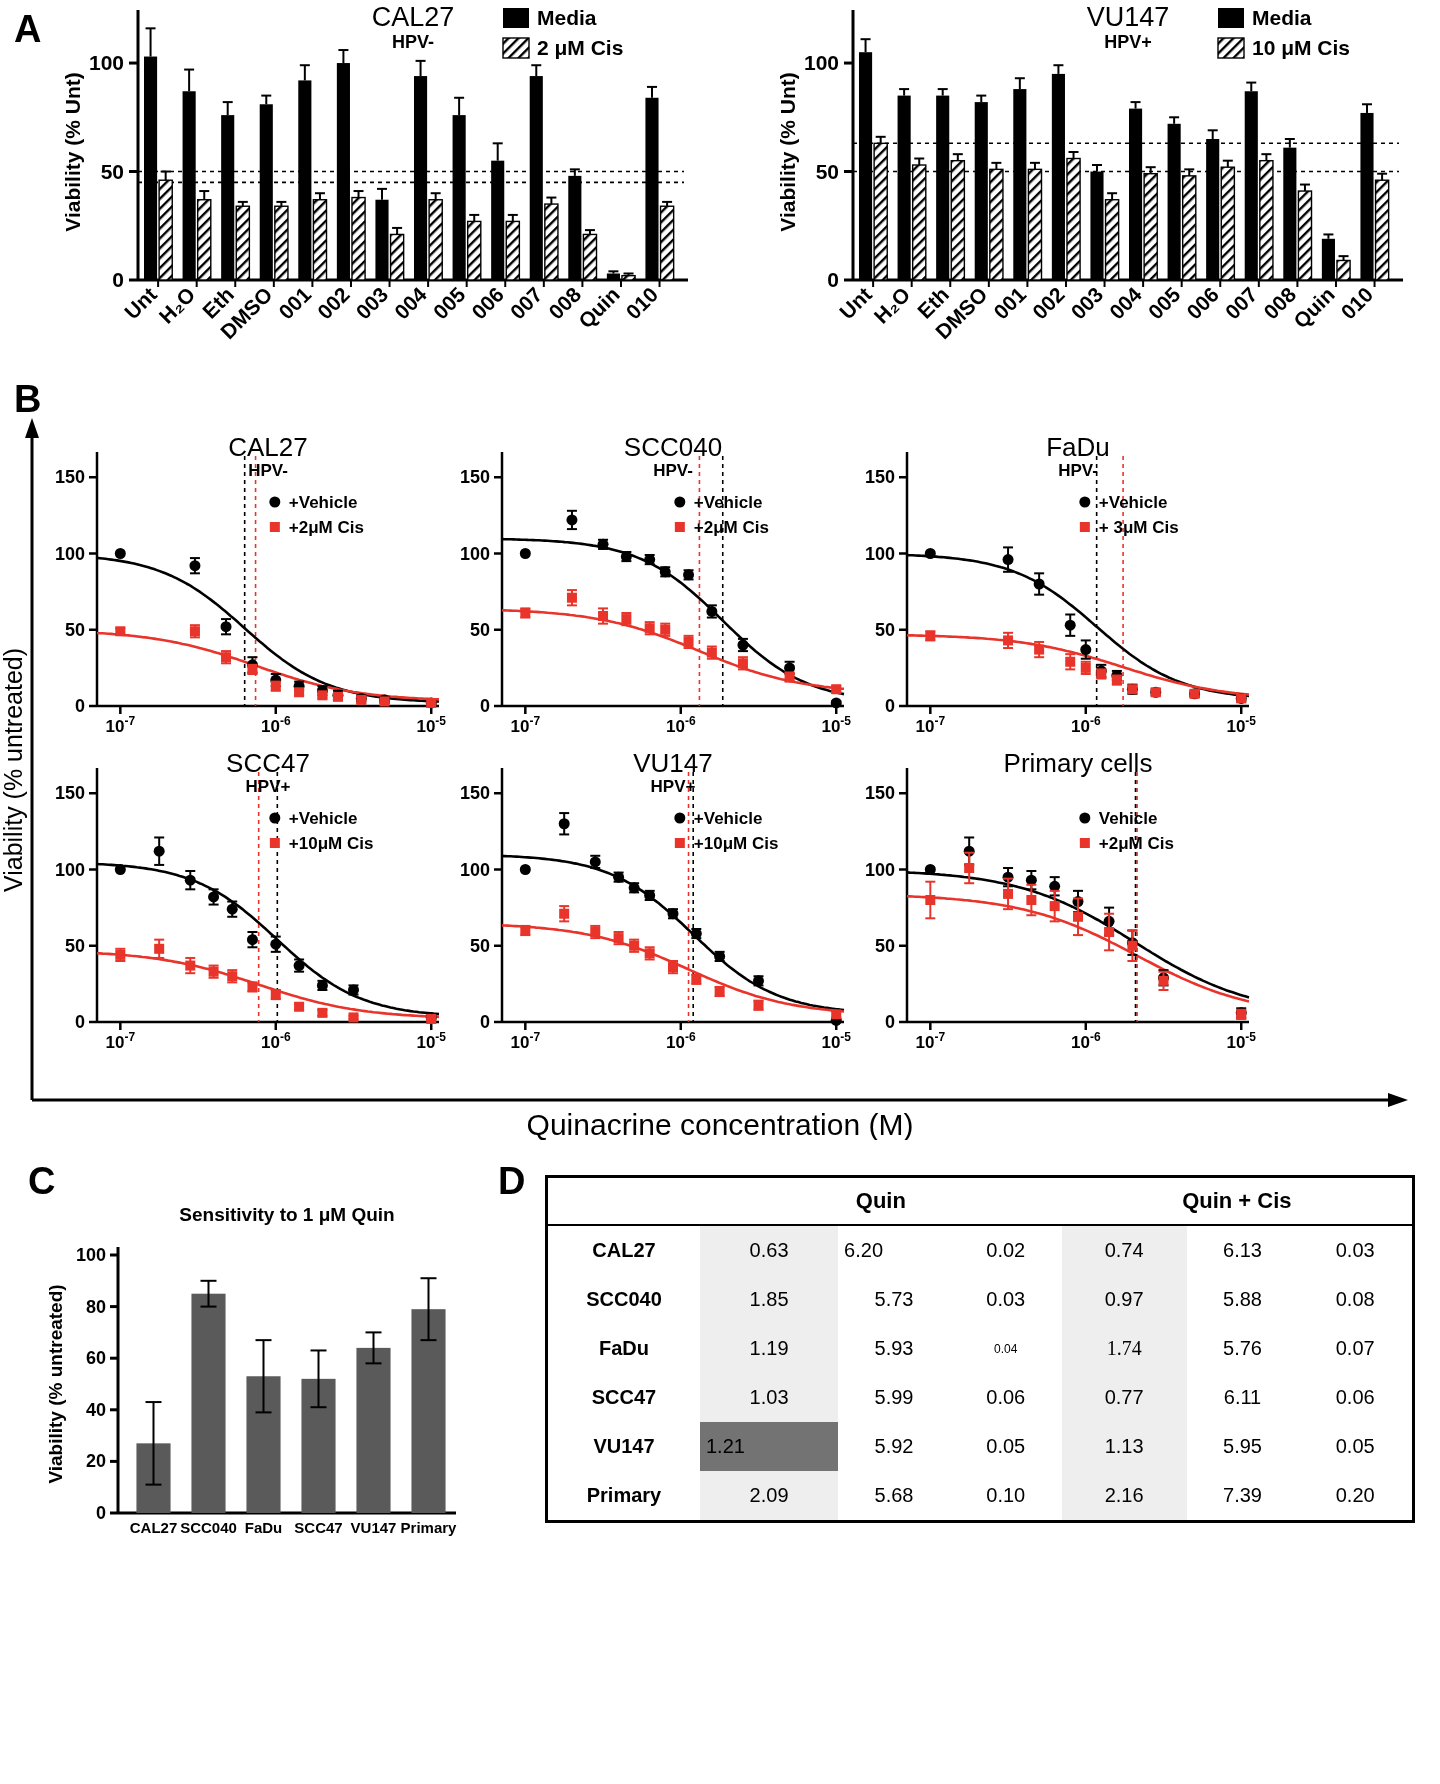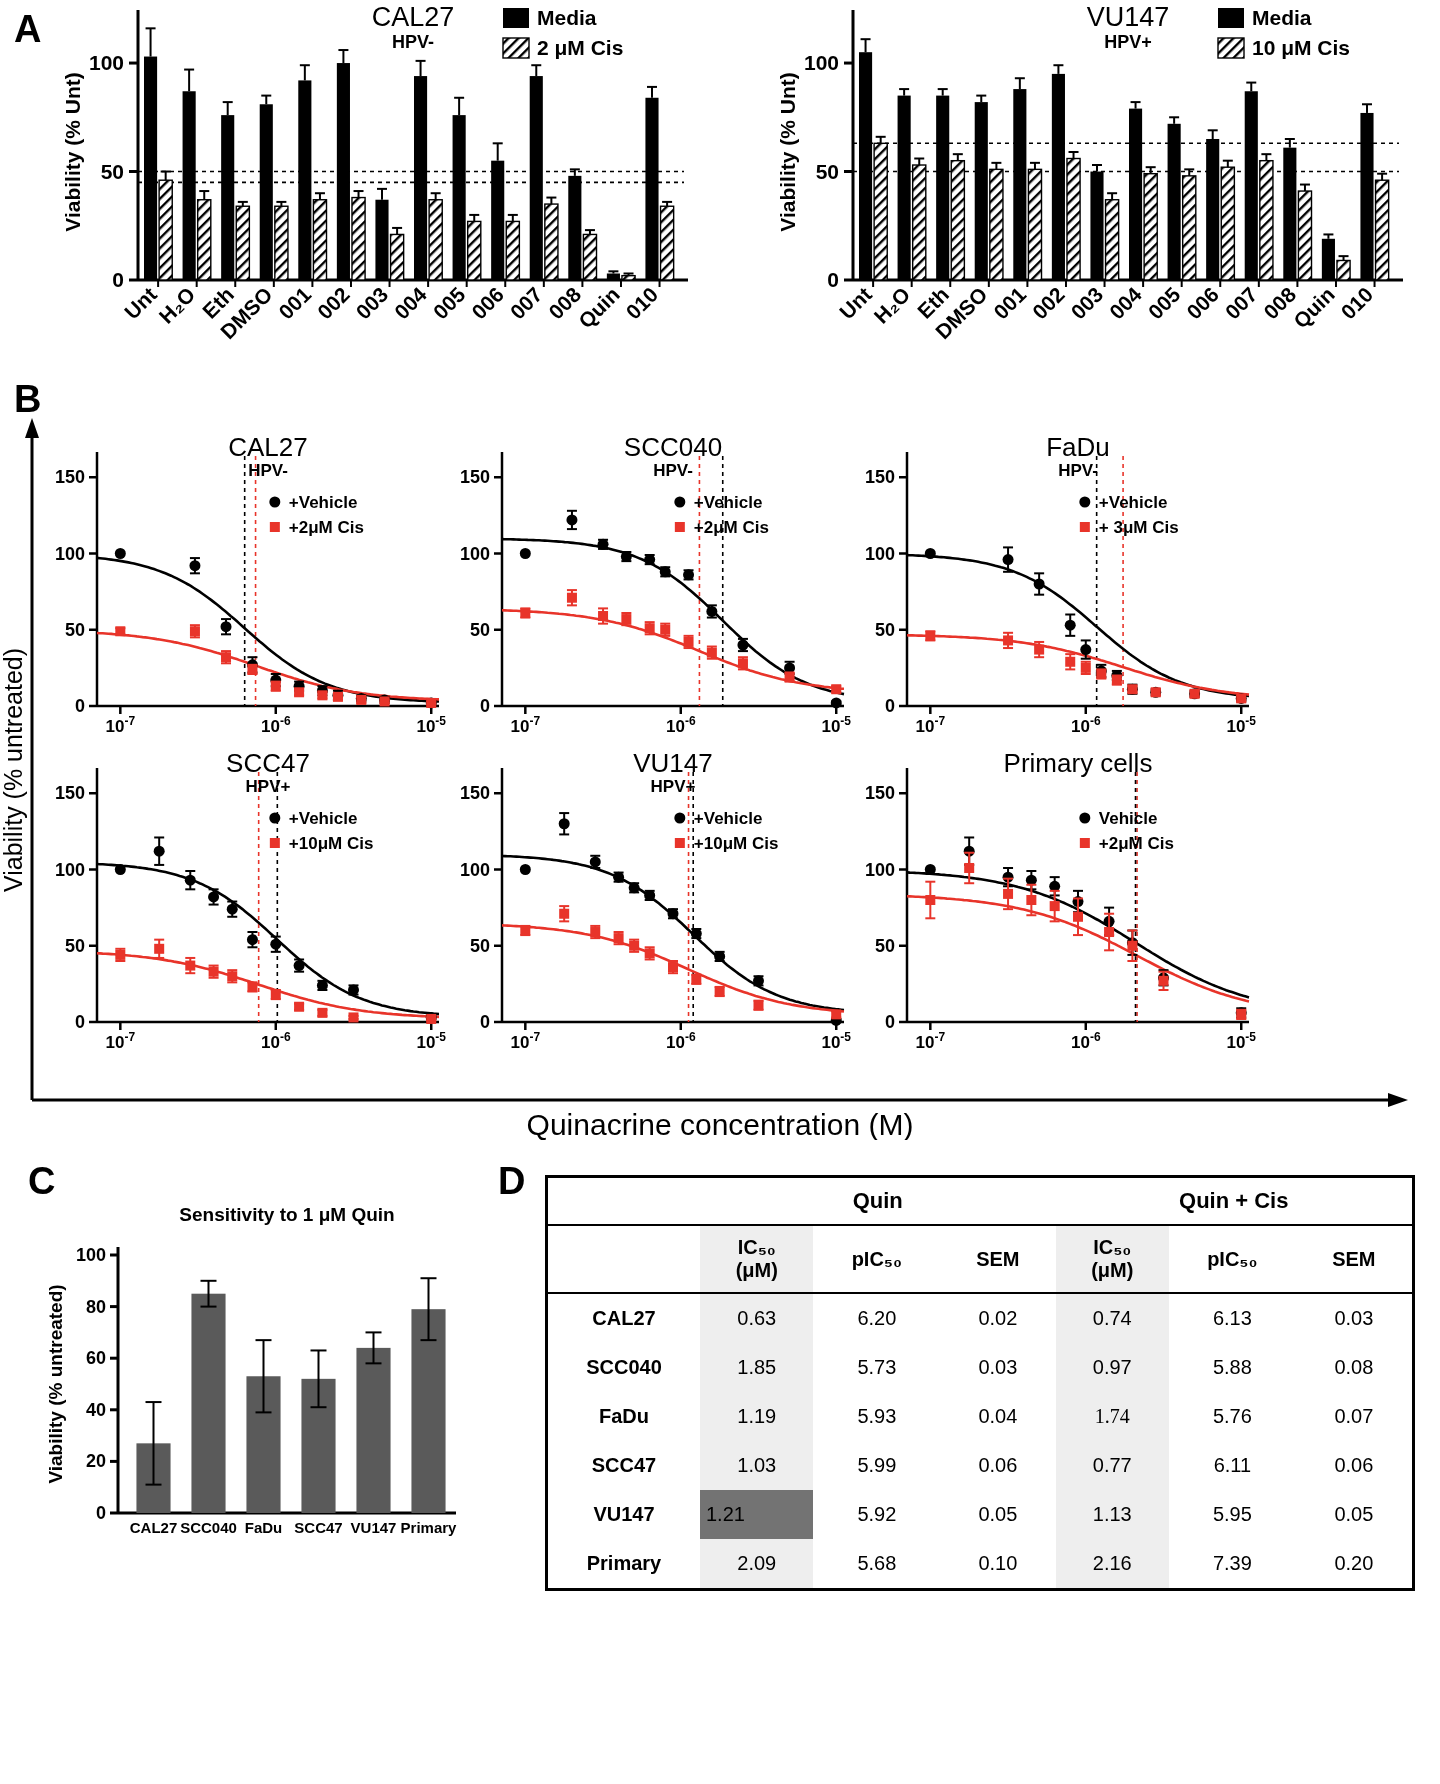--- a/index.html
+++ b/index.html
@@ -1044,51 +1044,42 @@
 <div class="panel-letter" style="left:498px;top:1160px;">D</div>
 <div id="panelD-wrap" style="position:absolute;left:545px;top:1175px;width:870px;">
   <table id="ic50-table" style="width:870px;border:3px solid #000;font-size:19px;">
       <tbody>
         <tr>
           <th style="width:150px;border-bottom:2px solid #000;"></th>
           <th colspan="3" style="border-bottom:2px solid #000;font-size:22px;padding:10px 0;">Quin</th>
           <th colspan="3" style="border-bottom:2px solid #000;font-size:22px;padding:10px 0;">Quin + Cis</th>
         </tr>
         <tr>
-          <th style="border-bottom:2px solid #000;"></th>
-          <th style="background:#eeeeee;border-bottom:2px solid #000;font-size:20px;padding:10px 14px;">IC₅₀<br>(μM)</th>
-          <th style="background:#fff;border-bottom:2px solid #000;font-size:20px;padding:10px 14px;">pIC₅₀</th>
-          <th style="background:#fff;border-bottom:2px solid #000;font-size:20px;padding:10px 14px;">SEM</th>
-          <th style="background:#eeeeee;border-bottom:2px solid #000;font-size:20px;padding:10px 14px;">IC₅₀<br>(μM)</th>
-          <th style="background:#fff;border-bottom:2px solid #000;font-size:20px;padding:10px 14px;">pIC₅₀</th>
-          <th style="background:#fff;border-bottom:2px solid #000;font-size:20px;padding:10px 14px;">SEM</th>
-        </tr>
-        <tr>
           <td style="font-weight:bold;font-size:20px;text-align:center;padding:13px 6px;">CAL27</td>
           <td style="background:#eeeeee;font-size:20px;text-align:center;padding:13px 6px;">0.63</td>
-          <td style="background:#fff;font-size:20px;text-align:center;padding:13px 14px;margin-left:28px;">6.20</td>
+          <td style="background:#fff;font-size:20px;padding:13px 6px;margin-left:28px;">6.20</td>
           <td style="background:#fff;font-size:20px;text-align:center;padding:13px 6px;">0.02</td>
           <td style="background:#eeeeee;font-size:20px;text-align:center;padding:13px 6px;">0.74</td>
           <td style="background:#fff;font-size:20px;text-align:center;padding:13px 6px;">6.13</td>
           <td style="background:#fff;font-size:20px;text-align:center;padding:13px 6px;">0.03</td>
         </tr>
         <tr>
           <td style="font-weight:bold;font-size:20px;text-align:center;padding:13px 6px;">SCC040</td>
           <td style="background:#eeeeee;font-size:20px;text-align:center;padding:13px 12px;">1.85</td>
           <td style="background:#fff;font-size:20px;text-align:center;padding:13px 6px;">5.73</td>
           <td style="background:#fff;font-size:20px;text-align:center;padding:13px 6px;">0.03</td>
           <td style="background:#eeeeee;font-size:20px;text-align:center;padding:13px 6px;">0.97</td>
           <td style="background:#fff;font-size:20px;text-align:center;padding:13px 6px;">5.88</td>
           <td style="background:#fff;font-size:20px;text-align:center;padding:13px 6px;">0.08</td>
         </tr>
         <tr>
           <td style="font-weight:bold;font-size:20px;text-align:center;padding:13px 6px;">FaDu</td>
           <td style="background:#eeeeee;font-size:20px;text-align:center;padding:13px 6px;">1.19</td>
           <td style="background:#fff;font-size:20px;text-align:center;padding:13px 6px;">5.93</td>
-          <td style="background:#fff;font-size:20px;text-align:center;padding:13px 6px;">0.04</td>
+          <td style="background:#fff;font-size:12px;text-align:center;padding:13px 6px;">0.04</td>
           <td style="background:#eeeeee;font-size:20px;text-align:center;padding:13px 6px;font-family:Liberation Serif, serif;">1.74</td>
           <td style="background:#fff;font-size:20px;text-align:center;padding:13px 6px;">5.76</td>
           <td style="background:#fff;font-size:20px;text-align:center;padding:13px 6px;">0.07</td>
         </tr>
         <tr>
           <td style="font-weight:bold;font-size:20px;text-align:center;padding:13px 6px;">SCC47</td>
           <td style="background:#eeeeee;font-size:20px;text-align:center;padding:13px 6px;">1.03</td>
           <td style="background:#fff;font-size:20px;text-align:center;padding:13px 6px;">5.99</td>
           <td style="background:#fff;font-size:20px;text-align:center;padding:13px 6px;">0.06</td>
           <td style="background:#eeeeee;font-size:20px;text-align:center;padding:13px 9px;">0.77</td>

